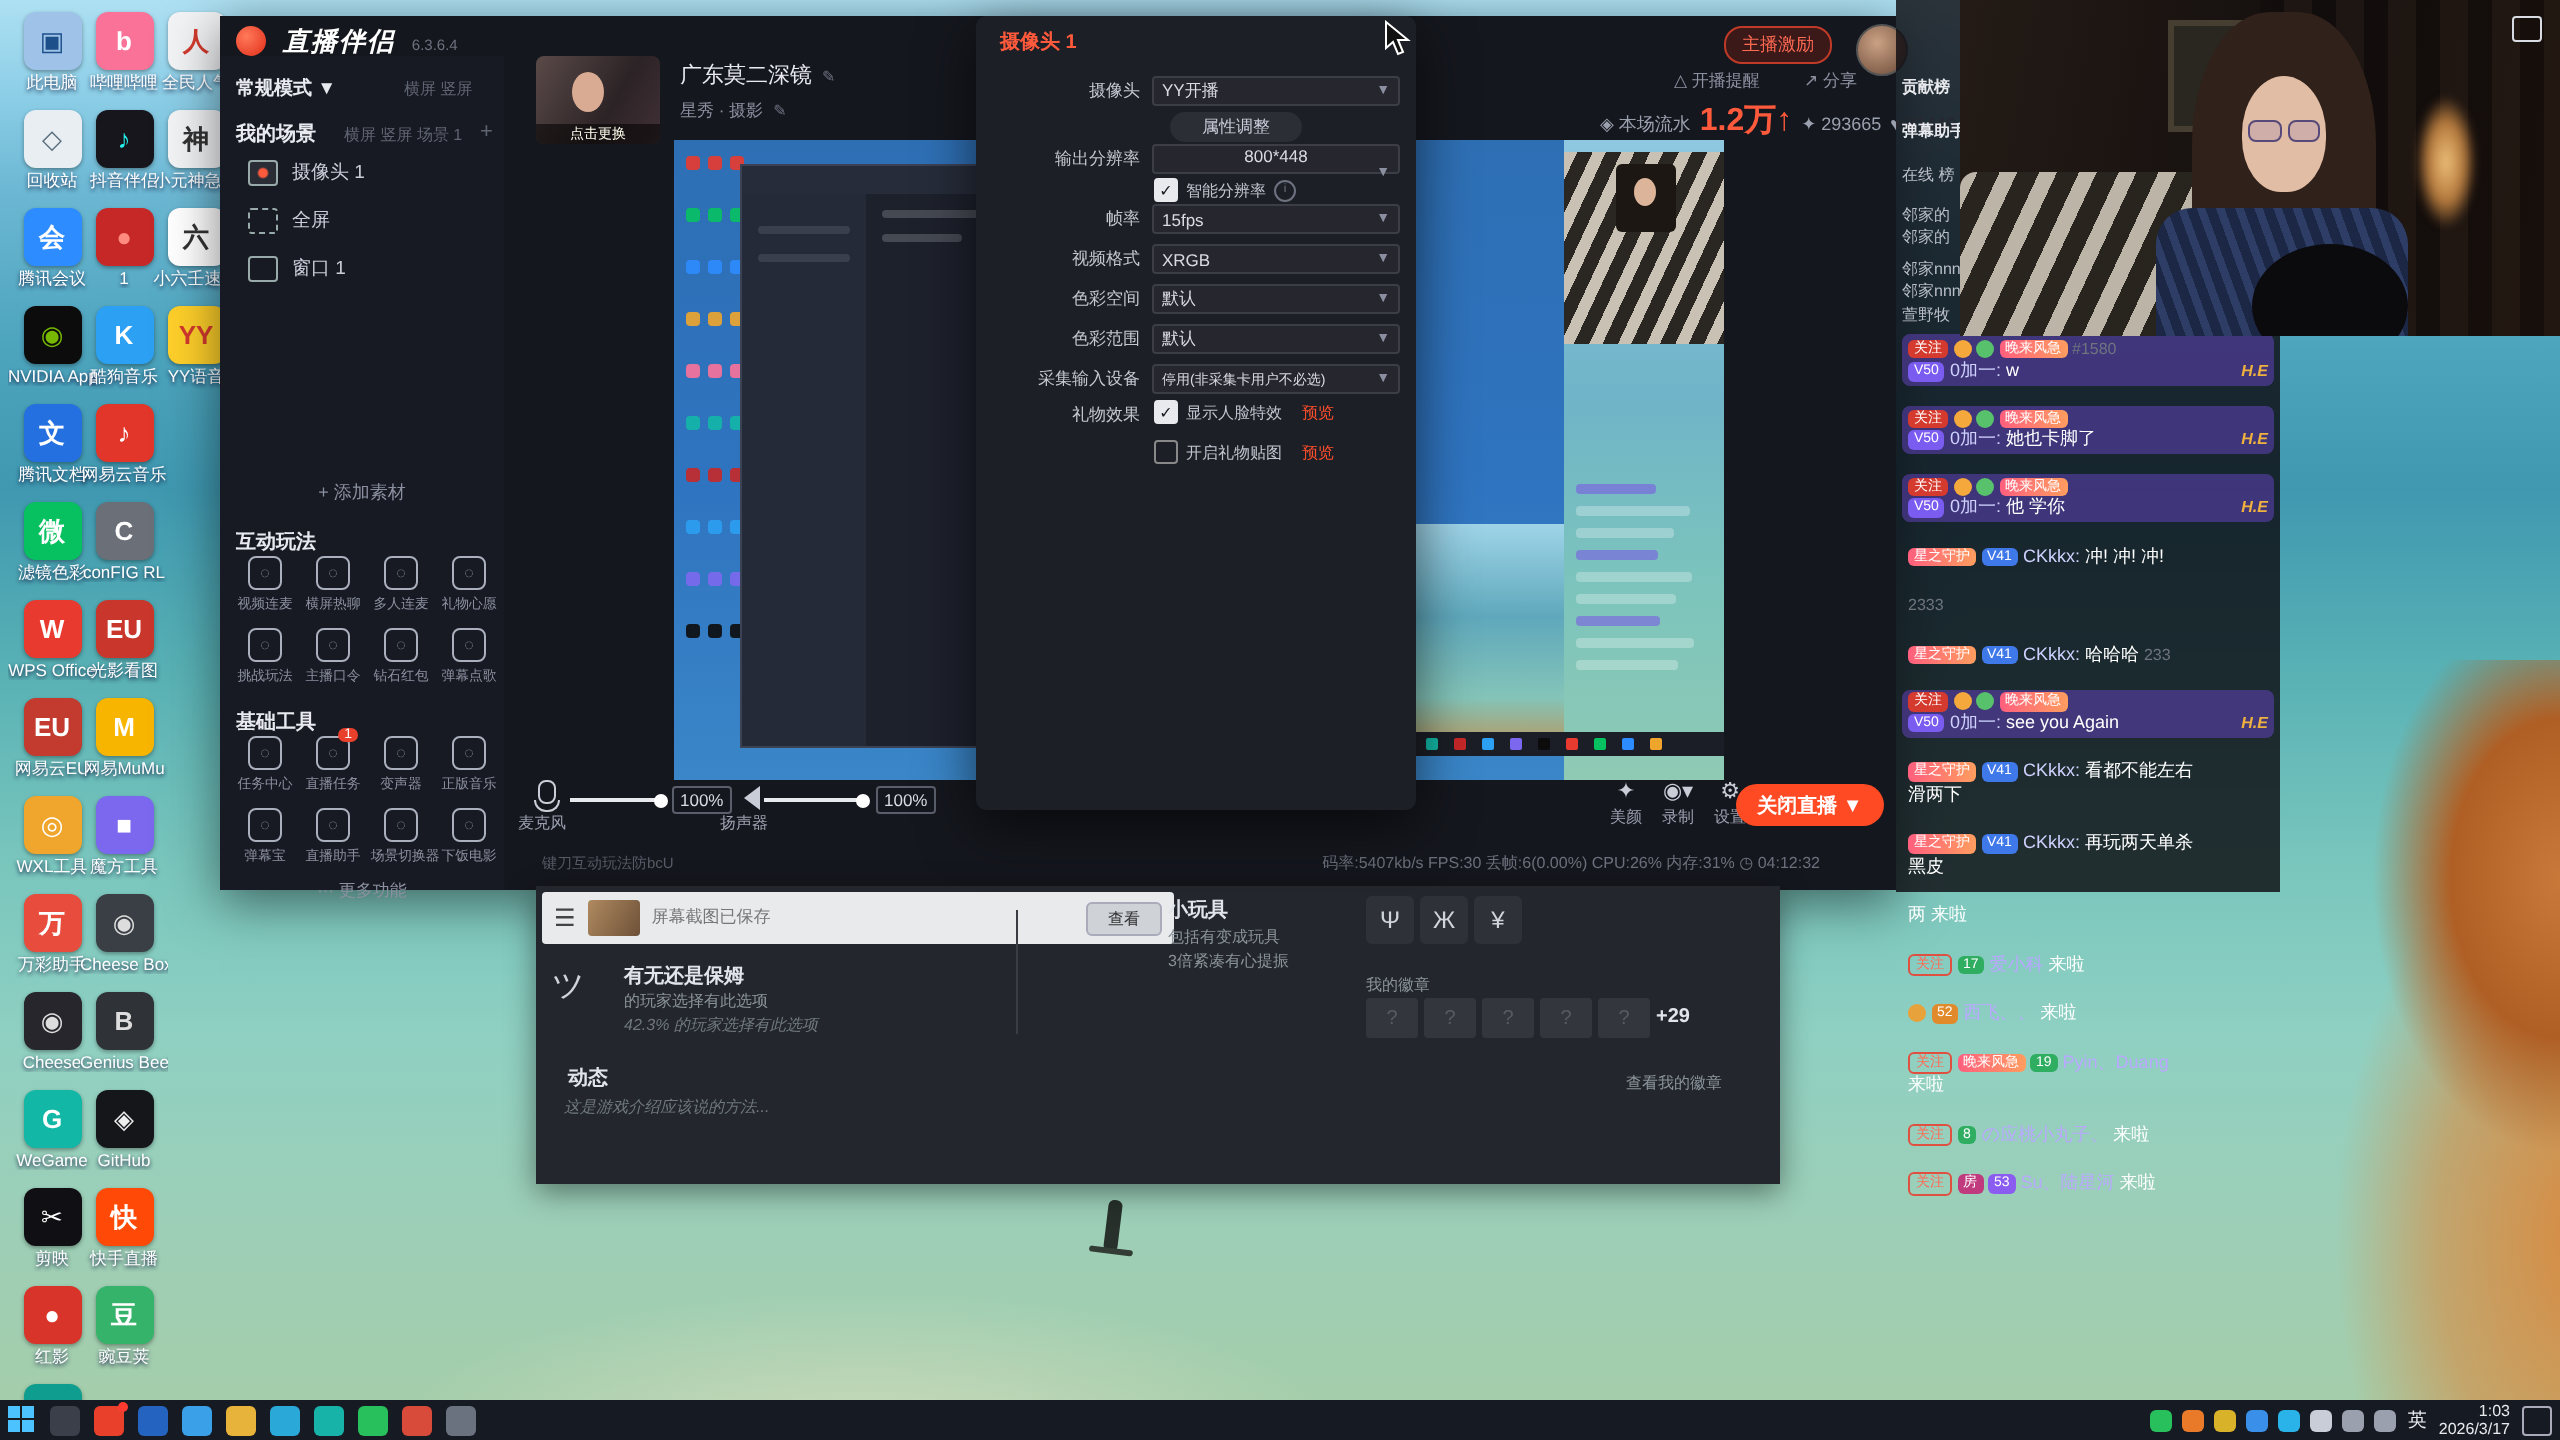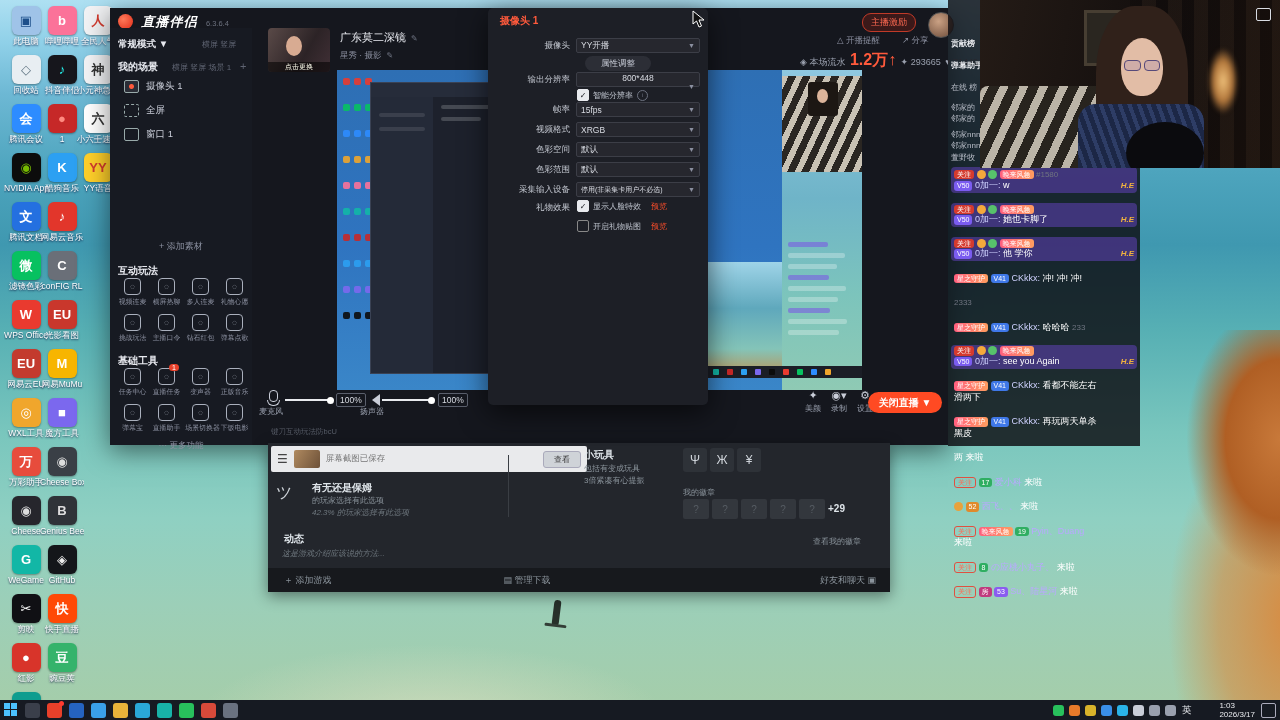--- a/index.html
+++ b/index.html
@@ -140,21 +140,21 @@
   .flink{color:#ff4e2a;margin-left:6px;}
   .info-i{width:9px;height:9px;border:1px solid #6d7280;border-radius:50%;color:#6d7280;font-size:6px;display:inline-flex;align-items:center;justify-content:center;}
   
   #taskbar{left:0;top:700px;width:1280px;height:20px;background:#161a22;display:flex;align-items:center;padding:0 4px;box-sizing:border-box;gap:7px;}
   .tk{width:15px;height:15px;border-radius:3px;position:relative;}
   .tk.small{width:11px;height:11px;}
   #win-logo{width:14px;height:14px;display:grid;grid-template-columns:6px 6px;grid-template-rows:6px 6px;gap:1px;}
   #win-logo i{background:#4cc2ff;}
   #tray{margin-left:auto;display:flex;align-items:center;gap:6px;}
   #ime{color:#e8eaee;font-size:9.5px;}
-  #clock{color:#e8eaee;font-size:8px;text-align:left;line-height:9px;margin-left:22px;}
+  #clock{color:#e8eaee;font-size:8px;text-align:right;line-height:9px;}
   #notif{width:13px;height:13px;border:1px solid #aab;border-radius:2px;}
   .reddot{position:absolute;right:-2px;top:-2px;width:5px;height:5px;border-radius:50%;background:#ff3b30;}
   
   #cursor{left:692px;top:10px;width:14px;height:18px;z-index:99;}
 </style>
 </head>
 <body>
 
 <div id="wallpaper" class="abs">
   <div id="cliff" class="abs"></div>
@@ -512,20 +512,23 @@
       <div class="knob"></div>
     </div>
   <div class="valbox abs" style="left:328px;top:385px;">100%</div>
 
   <div class="tb-ic abs" style="left:690px;top:381px;">✦<span class="badge1" style="right:2px;top:-2px;"> </span><div class="lb">美颜</div></div>
   <div class="tb-ic abs" style="left:716px;top:381px;">◉▾<div class="lb">录制</div></div>
   <div class="tb-ic abs" style="left:742px;top:381px;">⚙<div class="lb">设置</div></div>
   <button id="stopbtn" class="abs">关闭直播 ▼</button>
 
   <div id="marquee" class="abs" style="left:161px;top:419px;">键刀互动玩法防bcU</div>
+  <div id="statsline" class="abs" style="left:400px;top:418px;width:400px;text-align:right;white-space:nowrap;">
+    <span>码率:5407kb/s    FPS:30    丢帧:6(0.00%)    CPU:26%    内存:31%</span>  ◷ <span>04:12:32</span>
+  </div>
 </div>
 
 <div id="steam" class="abs">
   <div id="st-strip">
     <span class="burger">☰</span>
     <span id="st-thumb"></span>
     <span class="txt">屏幕截图已保存</span>
     <button id="st-btn">查看</button>
   </div>
   <div class="abs" style="left:8px;top:40px;width:30px;height:30px;color:#cfd4da;font-size:16px;">ツ</div>
@@ -546,25 +549,20 @@
       <div class="bdg" style="left: 415px; top: 56px;">?</div>
       <div class="bdg" style="left: 444px; top: 56px;">?</div>
       <div class="bdg" style="left: 473px; top: 56px;">?</div>
       <div class="bdg" style="left: 502px; top: 56px;">?</div>
       <div class="bdg" style="left: 531px; top: 56px;">?</div>
     </div>
   <div class="abs" style="left:560px;top:60px;font-size:10px;font-weight:bold;color:#dfe5ea;">+29</div>
   <div class="abs st-t2" style="left:545px;top:93px;">查看我的徽章</div>
   <div class="abs st-t1" style="left:16px;top:89px;">动态</div>
   <div class="abs st-t3" style="left:14px;top:105px;">这是游戏介绍应该说的方法...</div>
-  <div id="st-bottom">
-    <span style="margin-left:16px;">＋ <span>添加游戏</span></span>
-    <span style="margin-left:172px;">▤ <span>管理下载</span></span>
-    <span style="margin-left:auto;margin-right:14px;"><span>好友和聊天</span> ▣</span>
-  </div>
 </div>
 
 <div id="chatpanel" class="abs">
   <div id="side-labels">
       <div class="side-lb" style="top: 38px; color: rgb(232, 234, 238); font-weight: bold;">贡献榜</div>
       <div class="side-lb" style="top: 60px; color: rgb(232, 234, 238); font-weight: bold;">弹幕助手</div>
       <div class="side-lb" style="top: 82px;">在线 榜</div>
       <div class="side-lb" style="top: 102px;">邻家的</div>
       <div class="side-lb" style="top: 113px;">邻家的</div>
       <div class="side-lb" style="top: 129px;">邻家nnn</div>

